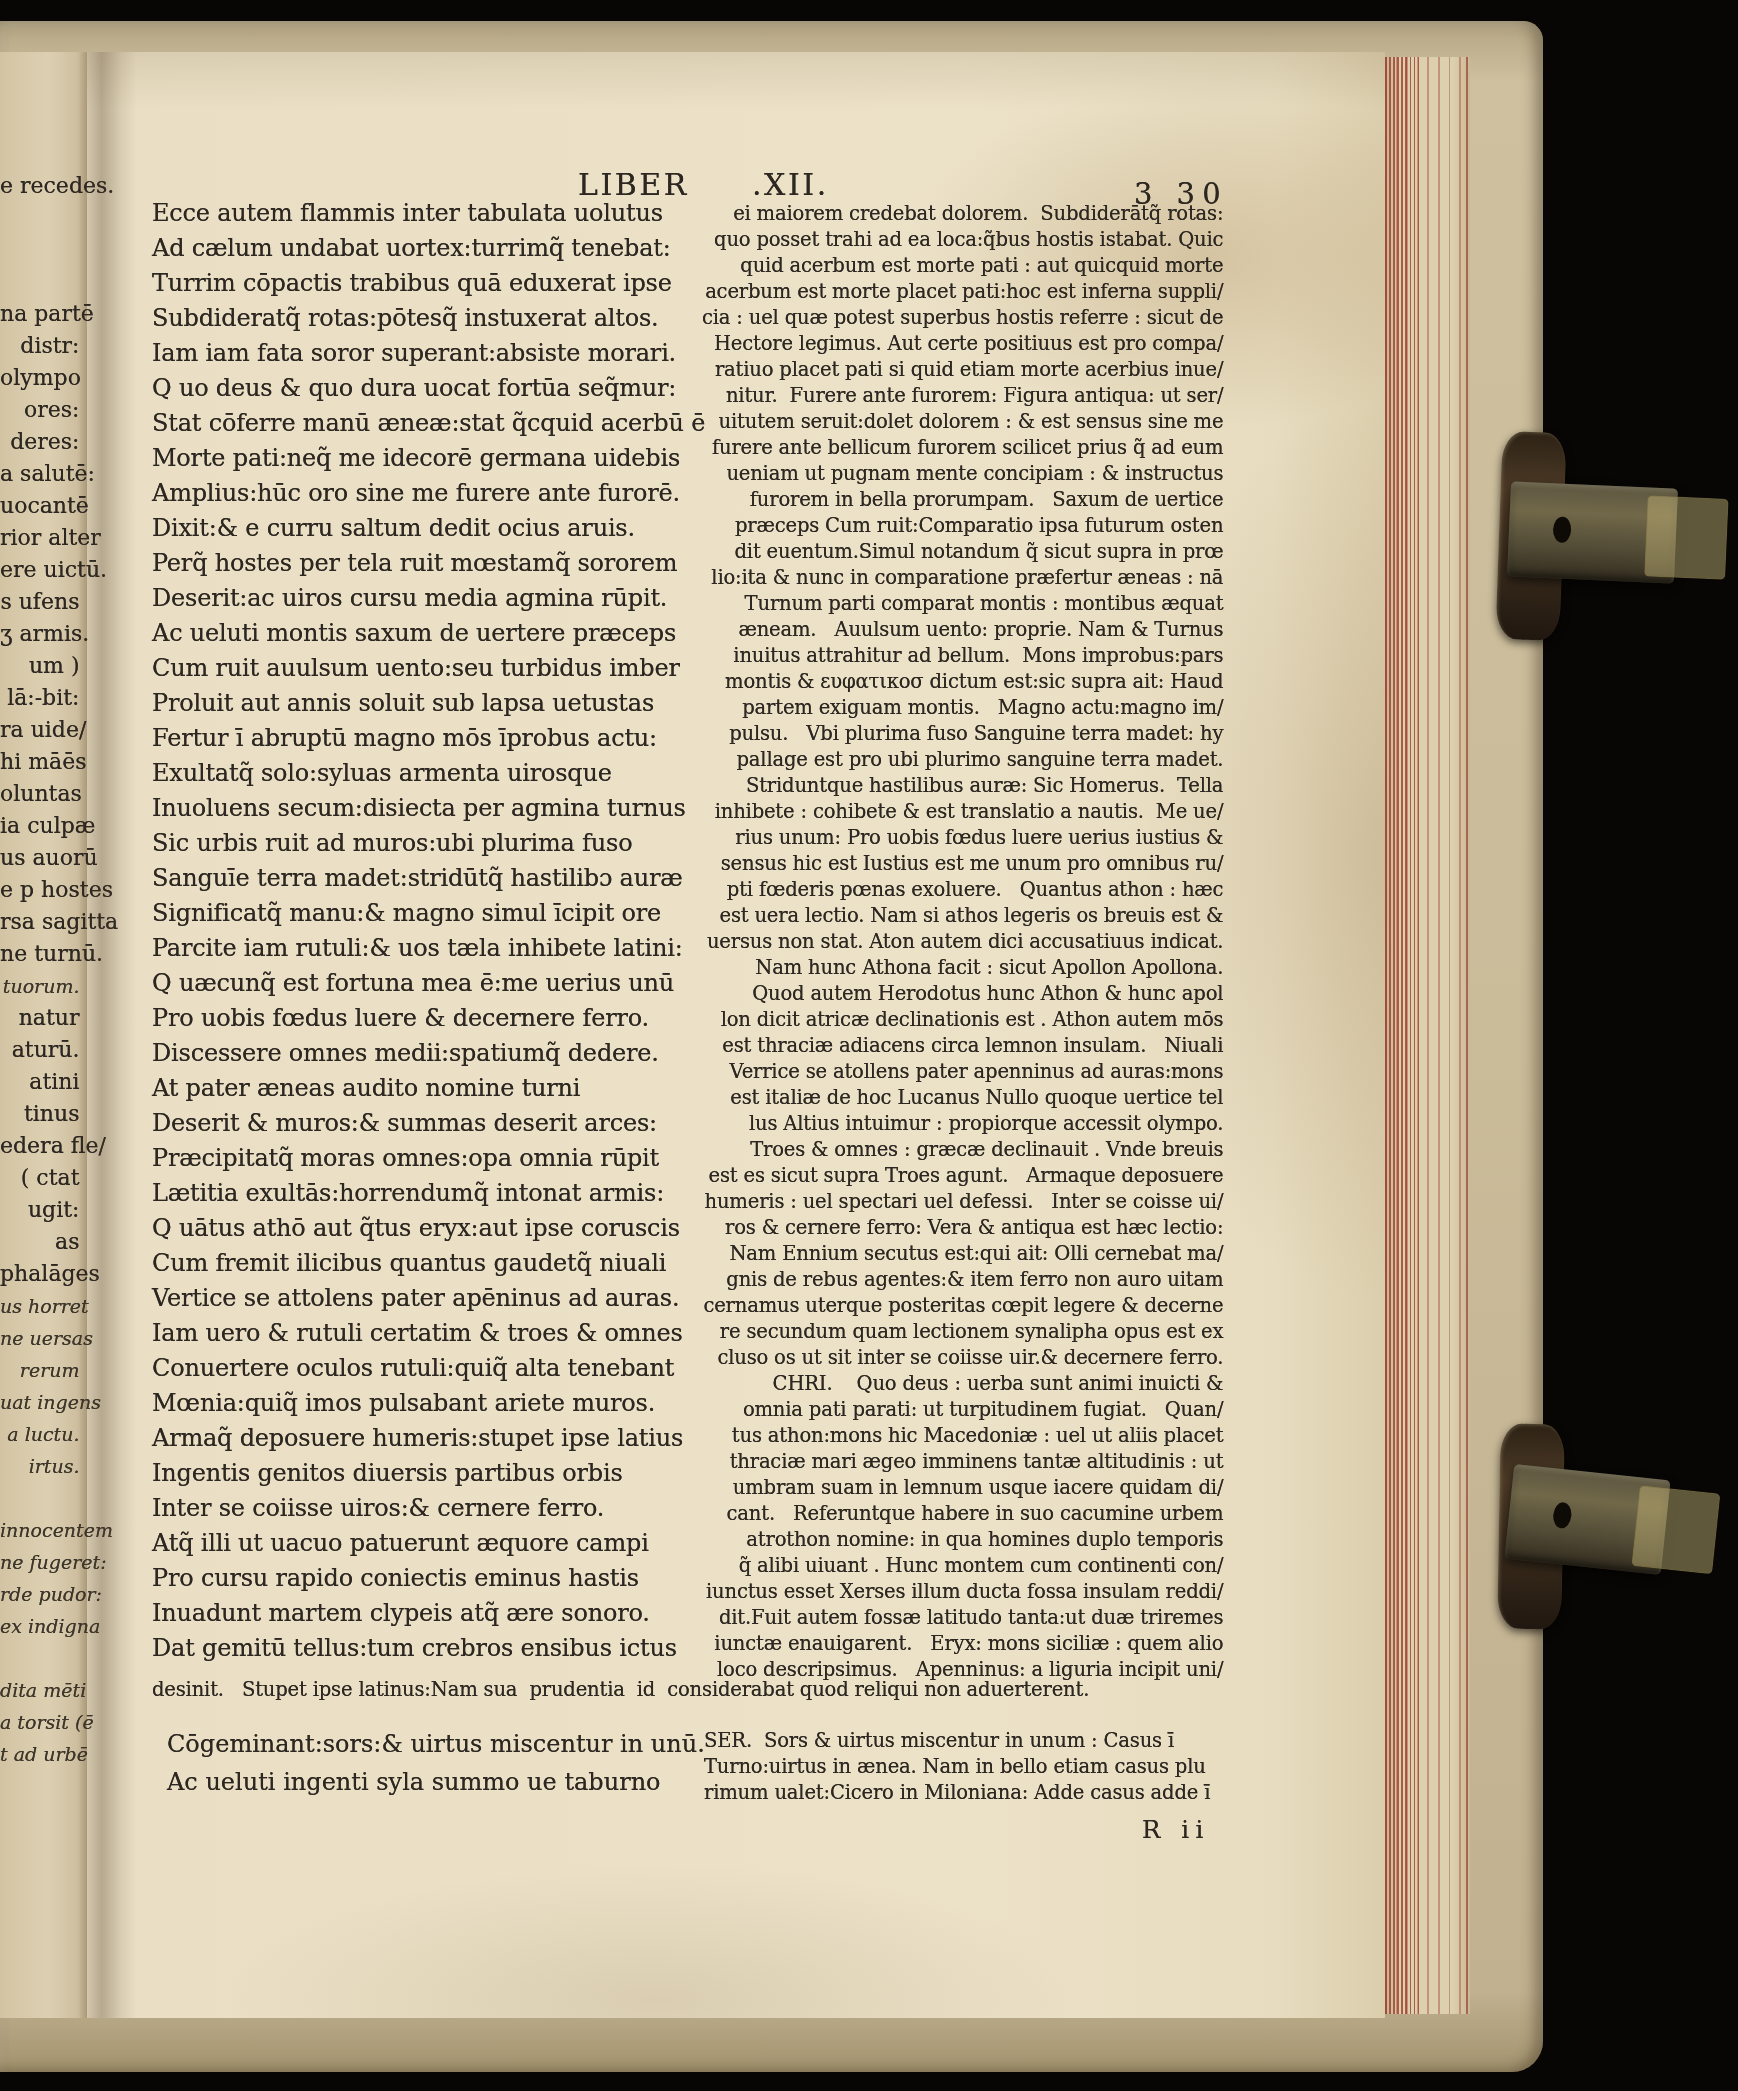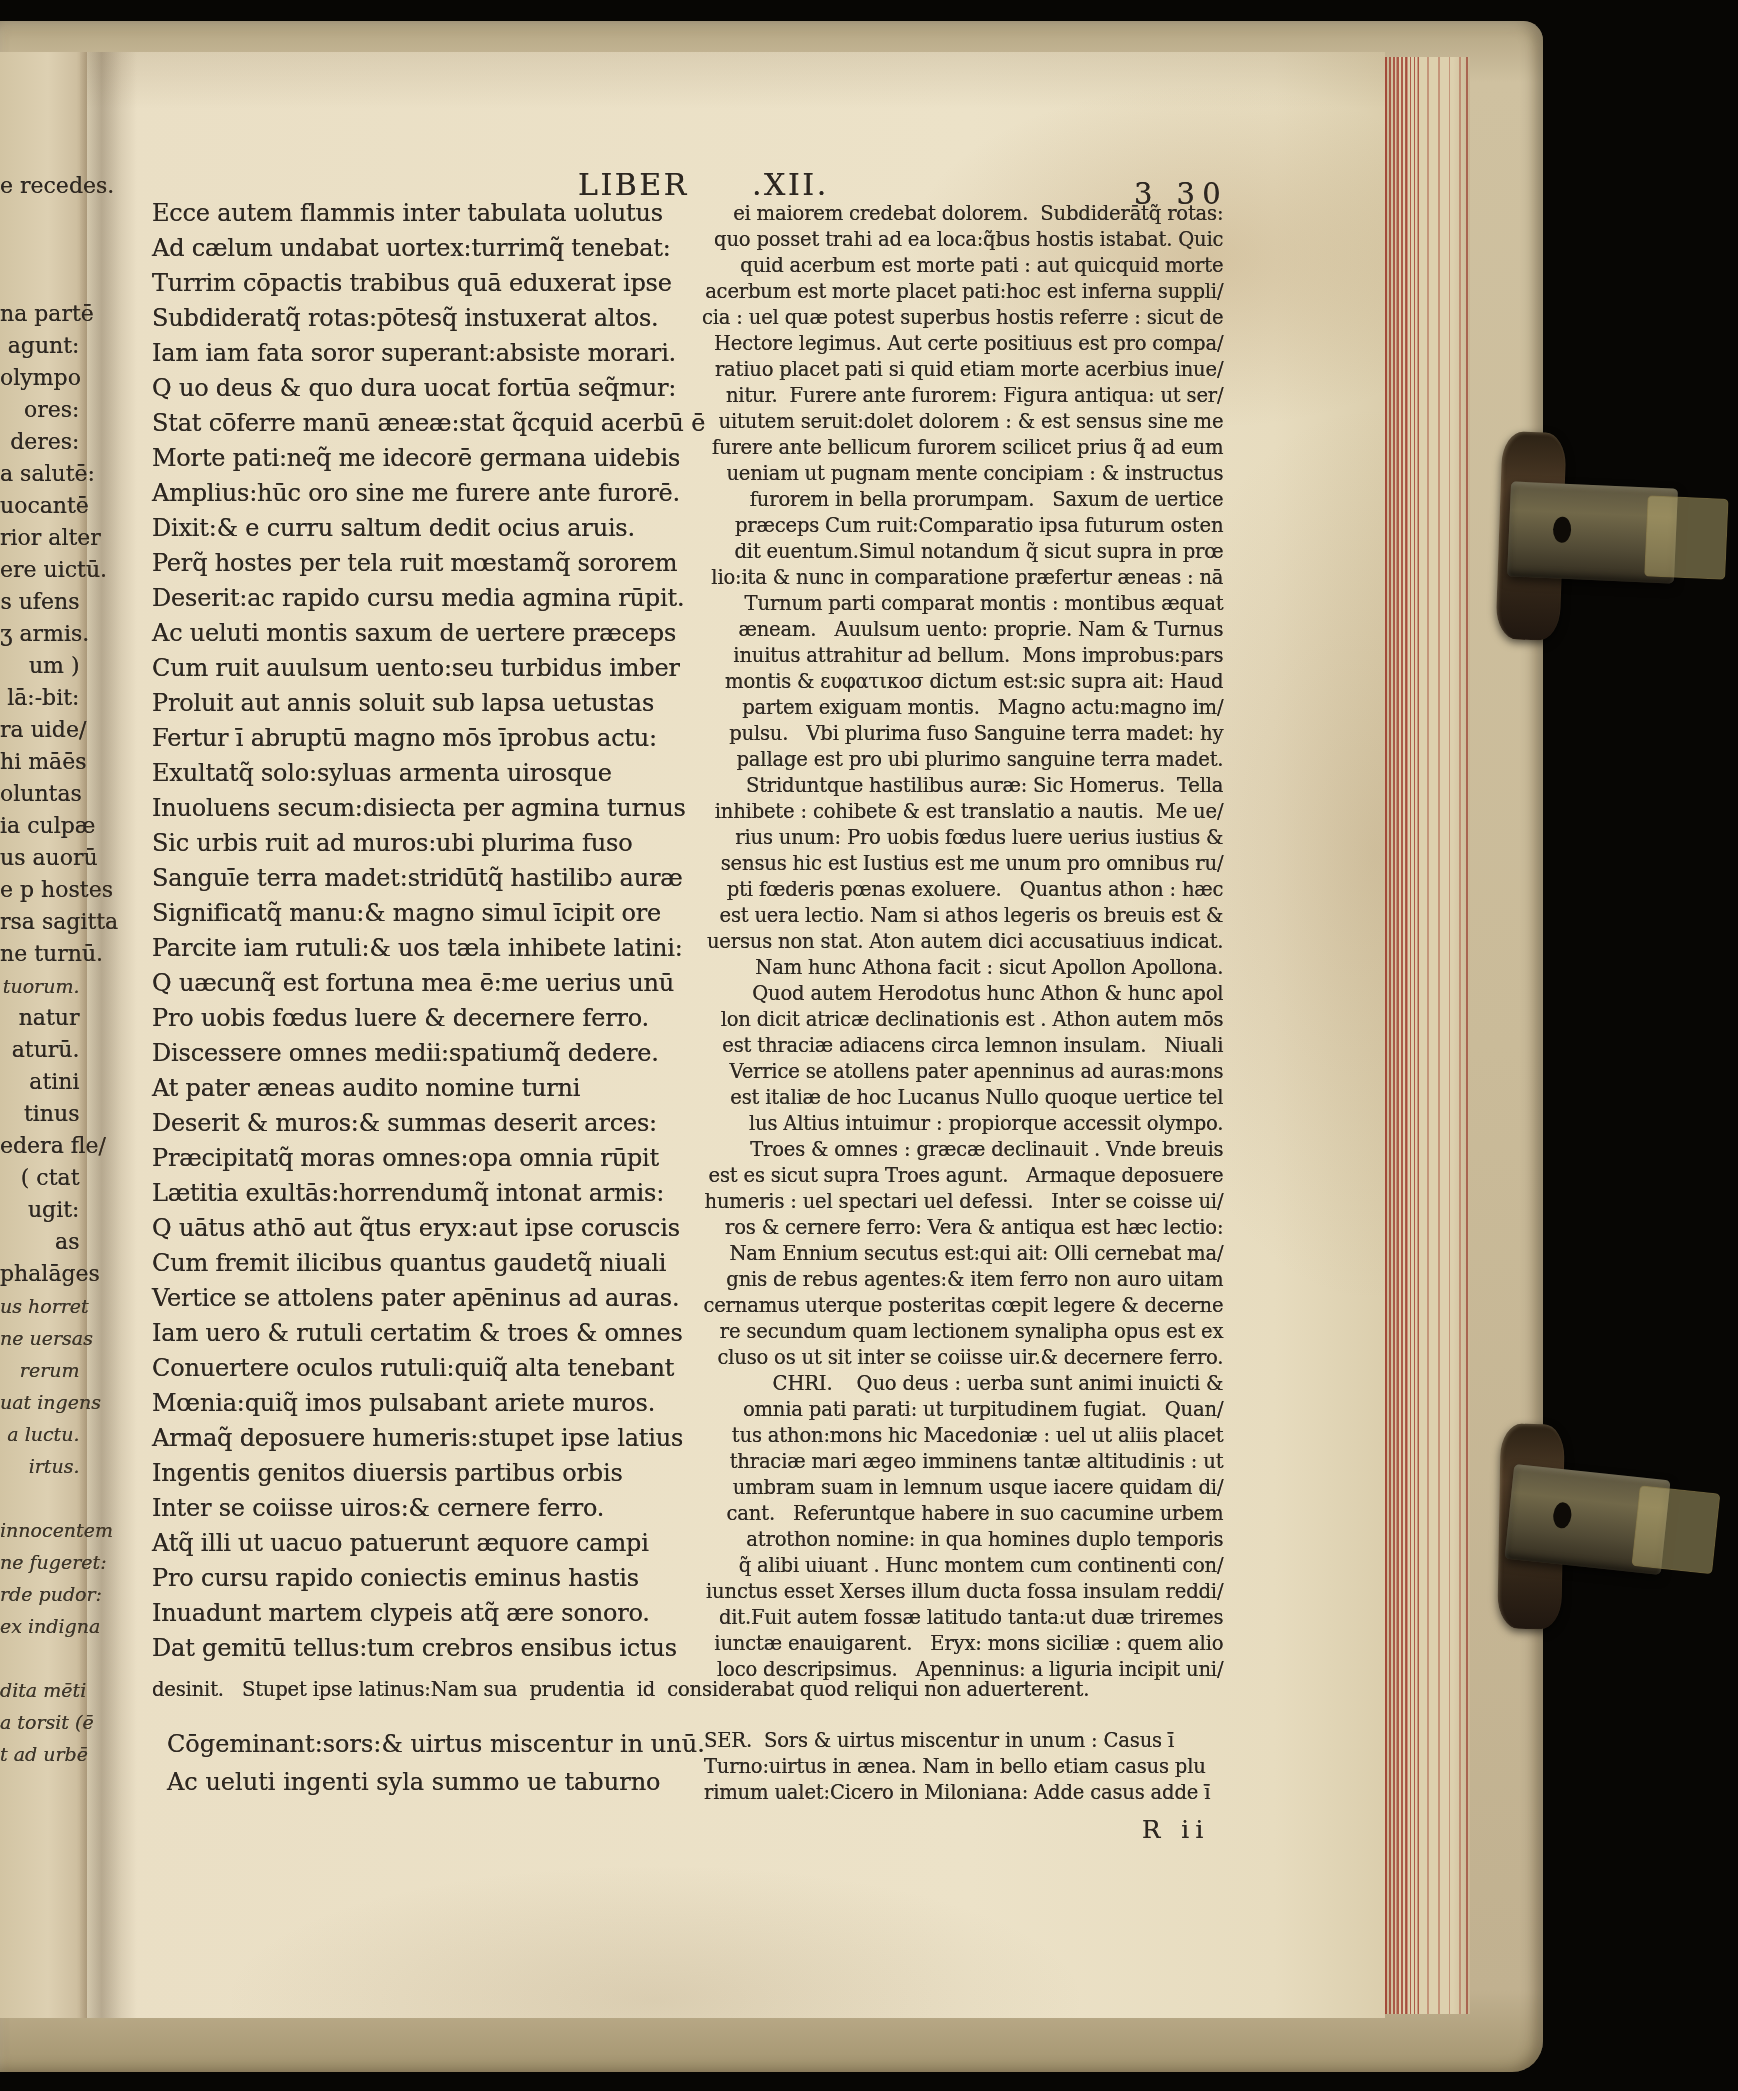--- a/index.html
+++ b/index.html
@@ -104,21 +104,21 @@
 
   <div class="page"></div>
 
   <div class="frag-strip">
     <div class="frag-list">
         <div class="frag ink"><span>e recedes.</span></div>
         <div class="frag ink"><span></span></div>
         <div class="frag ink"><span></span></div>
         <div class="frag ink"><span></span></div>
         <div class="frag ink"><span>na partē</span></div>
-        <div class="frag ink"><span>agunt:</span></div>
+        <div class="frag ink"><span>distr:</span></div>
         <div class="frag ink"><span>olympo</span></div>
         <div class="frag ink"><span>ores:</span></div>
         <div class="frag ink"><span>deres:</span></div>
         <div class="frag ink"><span>a salutē:</span></div>
         <div class="frag ink"><span>uocantē</span></div>
         <div class="frag ink"><span>rior alter</span></div>
         <div class="frag ink"><span>ere uictū.</span></div>
         <div class="frag ink"><span>s ufens</span></div>
         <div class="frag ink"><span>ʒ armis.</span></div>
         <div class="frag ink"><span>um )</span></div>
@@ -168,21 +168,21 @@
       <div class="vline ink">Ad cælum undabat uortex:turrimq̃ tenebat:</div>
       <div class="vline ink">Turrim cōpactis trabibus quā eduxerat ipse</div>
       <div class="vline ink">Subdideratq̃ rotas:pōtesq̃ instuxerat altos.</div>
       <div class="vline ink">Iam iam fata soror superant:absiste morari.</div>
       <div class="vline ink">Q uo deus &amp; quo dura uocat fortūa seq̃mur:</div>
       <div class="vline ink">Stat cōferre manū æneæ:stat q̃cquid acerbū ē</div>
       <div class="vline ink">Morte pati:neq̃ me idecorē germana uidebis</div>
       <div class="vline ink">Amplius:hūc oro sine me furere ante furorē.</div>
       <div class="vline ink">Dixit:&amp; e curru saltum dedit ocius aruis.</div>
       <div class="vline ink">Perq̃ hostes per tela ruit mœstamq̃ sororem</div>
-      <div class="vline ink">Deserit:ac rapido cursu media agmina rūpit.</div>
+      <div class="vline ink">Deserit:ac uiros cursu media agmina rūpit.</div>
       <div class="vline ink">Ac ueluti montis saxum de uertere præceps</div>
       <div class="vline ink">Cum ruit auulsum uento:seu turbidus imber</div>
       <div class="vline ink">Proluit aut annis soluit sub lapsa uetustas</div>
       <div class="vline ink">Fertur ī abruptū magno mōs īprobus actu:</div>
       <div class="vline ink">Exultatq̃ solo:syluas armenta uirosque</div>
       <div class="vline ink">Inuoluens secum:disiecta per agmina turnus</div>
       <div class="vline ink">Sic urbis ruit ad muros:ubi plurima fuso</div>
       <div class="vline ink">Sanguīe terra madet:stridūtq̃ hastilibɔ auræ</div>
       <div class="vline ink">Significatq̃ manu:&amp; magno simul īcipit ore</div>
       <div class="vline ink">Parcite iam rutuli:&amp; uos tæla inhibete latini:</div>

